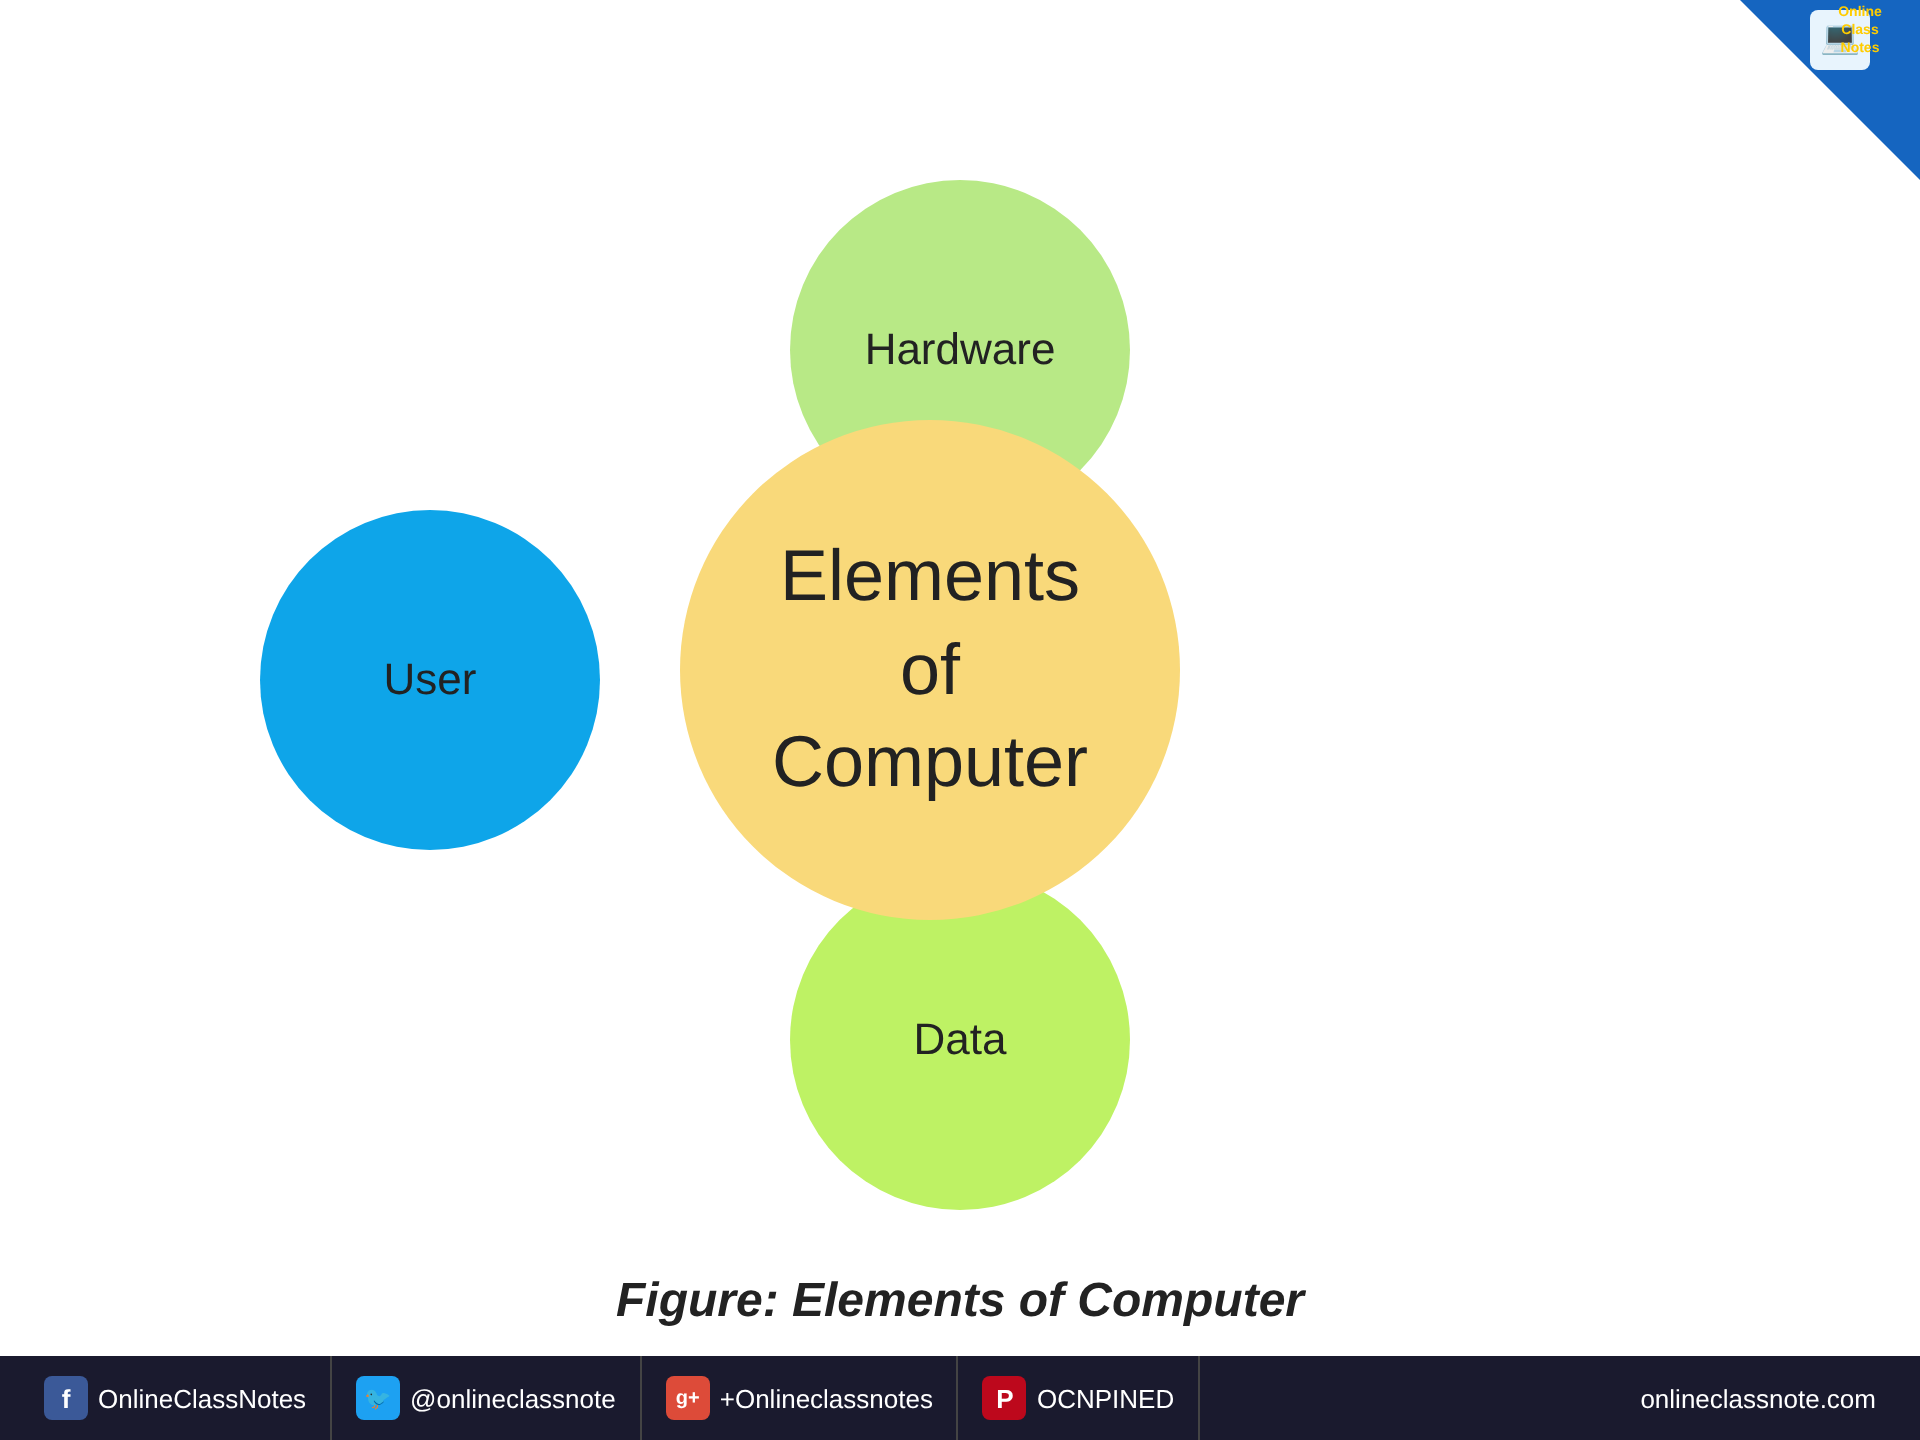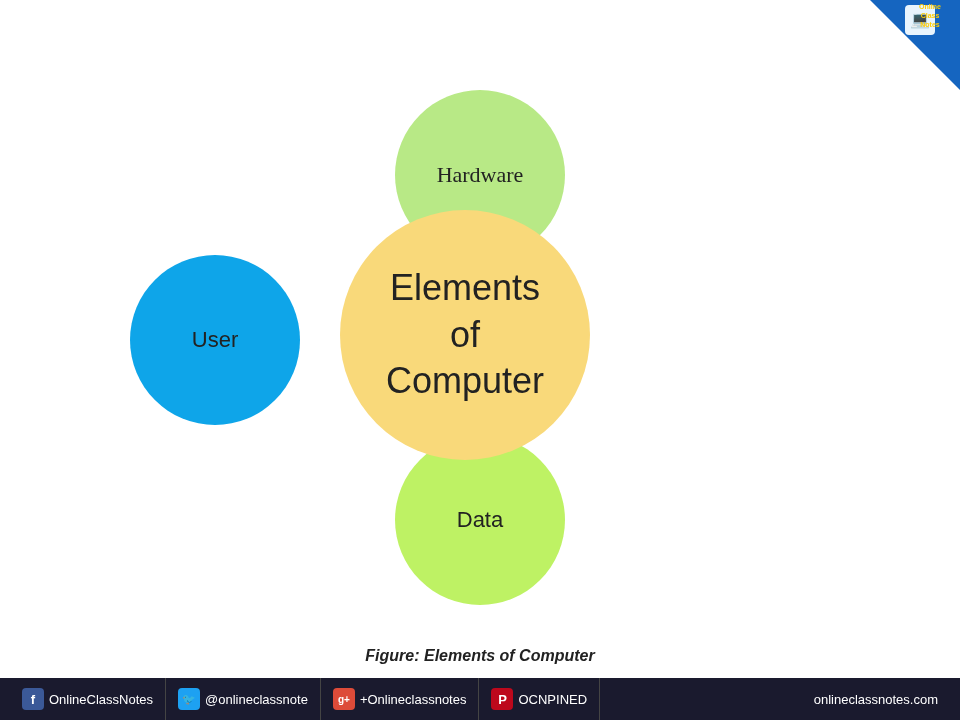--- a/index.html
+++ b/index.html
@@ -46,21 +46,20 @@
       z-index: 2;
     }
 
     .circle-top {
       width: 170px;
       height: 170px;
       background: #b8e986;
       top: 40px;
       left: 265px;
       z-index: 1;
-      font-family: Liberation Serif, serif;
     }
 
     .circle-right {
       width: 170px;
       height: 170px;
       background: #5dd87a;
       top: 205px;
       left: 500px;
       z-index: 1;
     }
@@ -82,21 +81,21 @@
       left: 0px;
       z-index: 1;
     }
 
     
     .caption {
       position: absolute;
       bottom: 55px;
       left: 50%;
       transform: translateX(-50%);
-      font-size: 16px;
+      font-size: 24px;
       font-style: italic;
       font-weight: bold;
       color: #222;
       white-space: nowrap;
     }
 
     
     .footer-bar {
       position: absolute;
       bottom: 0;
@@ -225,15 +224,15 @@
   </div>
   <div class="footer-item">
     <div class="footer-icon gp-icon" style="font-size:10px;">g+</div>
     <span>+Onlineclassnotes</span>
   </div>
   <div class="footer-item">
     <div class="footer-icon pt-icon">P</div>
     <span>OCNPINED</span>
   </div>
   <div class="footer-item" style="border-right:none; margin-left:auto;">
-    <span>onlineclassnotes.com</span>
+    <span>onlineclassnote.com</span>
   </div>
 </div>
 
 </body></html>

